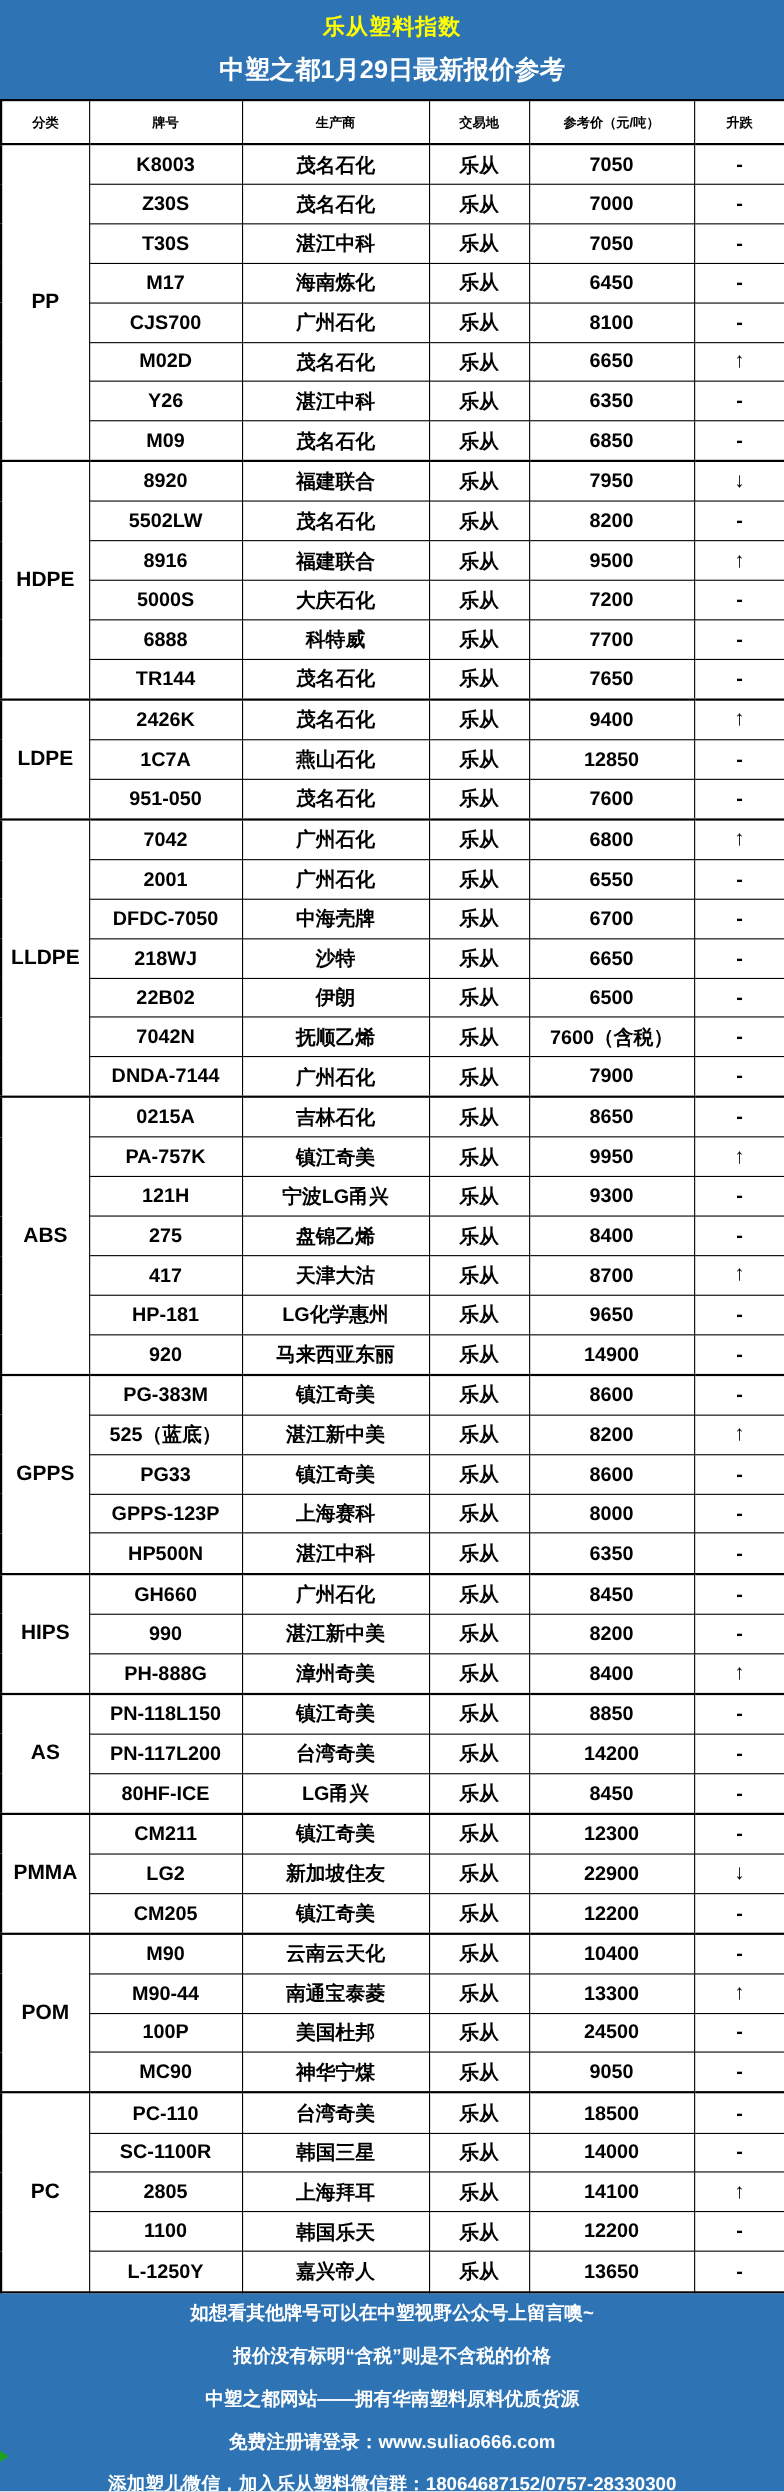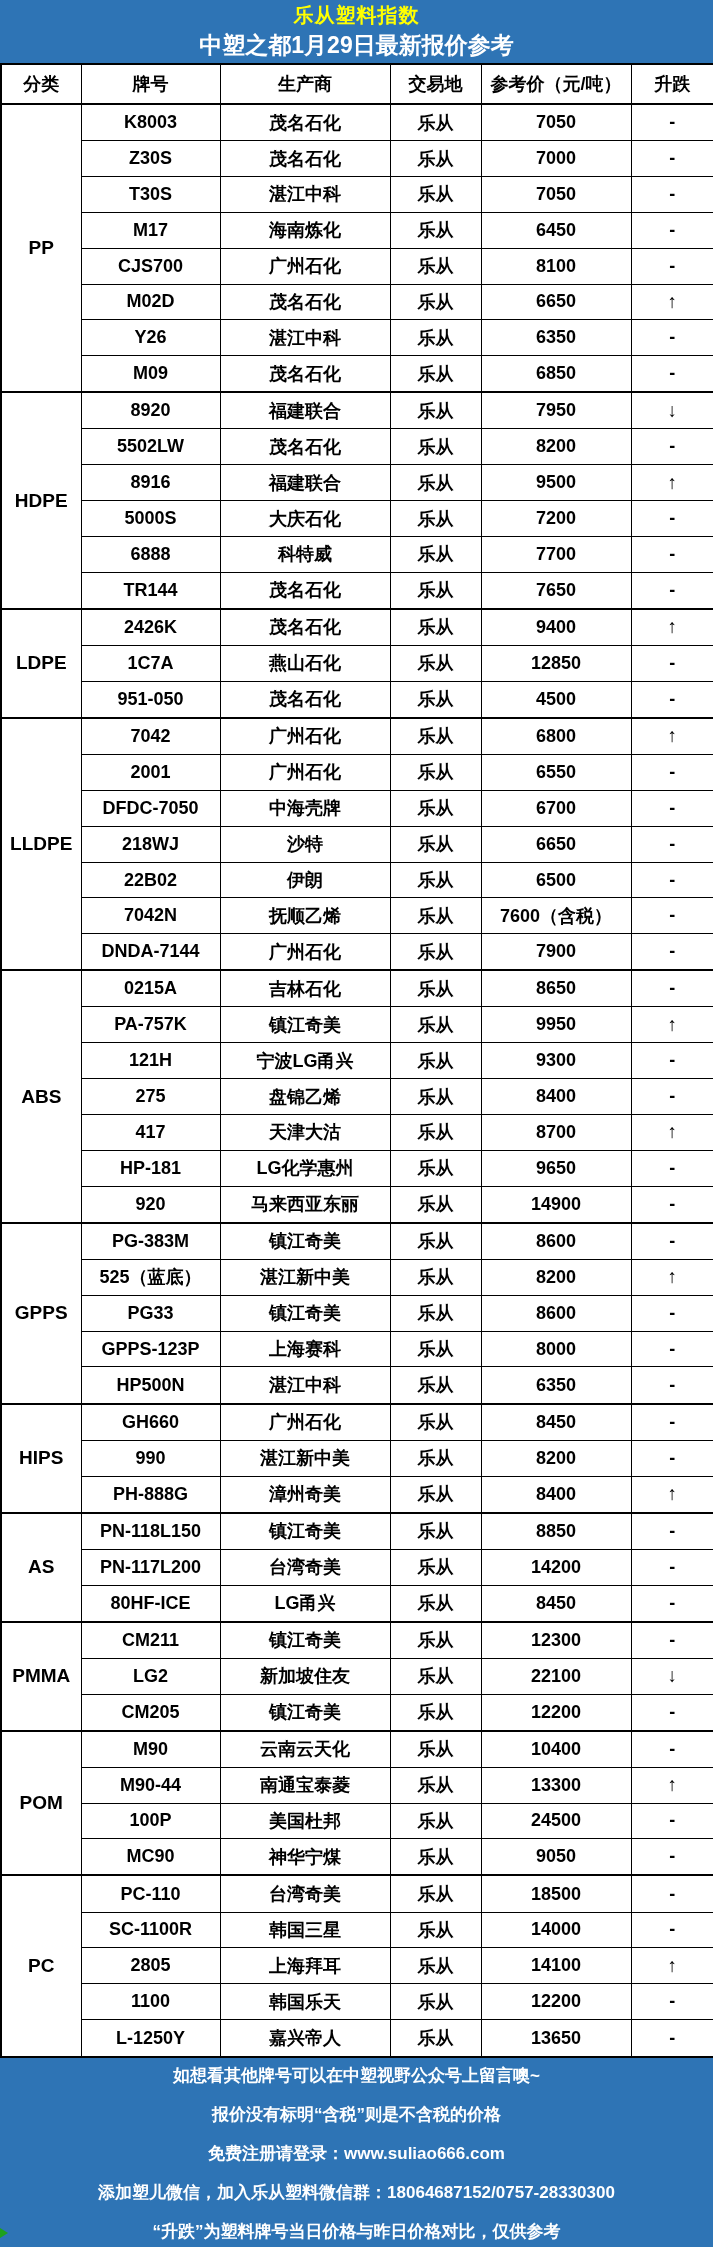--- a/index.html
+++ b/index.html
@@ -5,41 +5,41 @@
   html,body{margin:0;padding:0;background:#ffffff;}
   .page{
     position:relative;
     width:713px;height:2265px;
     font-family:"Liberation Sans","DejaVu Sans",sans-serif;
     font-weight:bold;color:#000;background:#fff;
     overflow:hidden;
   }
   
   .banner{
-    height:63px;background:#2e74b5;
+    height:90px;background:#2e74b5;
     display:flex;flex-direction:column;justify-content:space-evenly;align-items:center;
   }
   .banner .title{color:#ffff00;font-size:20px;letter-spacing:1px;}
   .banner .subtitle{color:#ffffff;font-size:23px;}
   
   table.price{
     width:713px;height:1995px;
     border-collapse:collapse;table-layout:fixed;
     border:2px solid #000;
     background:#fff;
   }
   col.c-cat{width:80px;} col.c-grade{width:139px;} col.c-prod{width:170px;}
   col.c-mkt{width:91px;} col.c-price{width:150px;} col.c-trend{width:83px;}
   th,td{
     border:1px solid #000;
     text-align:center;vertical-align:middle;
     font-weight:bold;font-size:18px;color:#000;
     padding:0 2px;overflow:hidden;white-space:nowrap;
   }
-  thead th{height:38px;border-bottom:2px solid #000;font-size:18px;text-align:center;}
+  thead th{height:38px;border-bottom:2px solid #000;font-size:12px;text-align:center;}
   tr.section-start td{border-top:2px solid #000;}
   td.category{font-size:19px;margin-left:10px;}
   td.trend{font-weight:bold;}
   td.trend.arrow{font-weight:normal;font-size:19px;}
   
   .footer{
     height:189px;background:#2e74b5;color:#fff;
     display:flex;flex-direction:column;justify-content:space-evenly;align-items:center;
     font-size:17px;font-weight:bold;
     padding:6px 0;box-sizing:border-box;gap:16px;
@@ -194,21 +194,21 @@
           <td>1C7A</td>
           <td>燕山石化</td>
           <td>乐从</td>
           <td>12850</td>
           <td class="trend dash">-</td>
         </tr>
         <tr>
           <td>951-050</td>
           <td>茂名石化</td>
           <td>乐从</td>
-          <td>4500</td>
+          <td>7600</td>
           <td class="trend dash">-</td>
         </tr>
         <tr class="section-start">
           <td rowspan="7" class="category">LLDPE</td>
           <td>7042</td>
           <td>广州石化</td>
           <td>乐从</td>
           <td>6800</td>
           <td class="trend arrow">↑</td>
         </tr>
@@ -389,21 +389,21 @@
           <td>CM211</td>
           <td>镇江奇美</td>
           <td>乐从</td>
           <td>12300</td>
           <td class="trend dash">-</td>
         </tr>
         <tr>
           <td>LG2</td>
           <td>新加坡住友</td>
           <td>乐从</td>
-          <td>22100</td>
+          <td>22900</td>
           <td class="trend arrow">↓</td>
         </tr>
         <tr>
           <td>CM205</td>
           <td>镇江奇美</td>
           <td>乐从</td>
           <td>12200</td>
           <td class="trend dash">-</td>
         </tr>
         <tr class="section-start">
@@ -470,19 +470,20 @@
           <td>乐从</td>
           <td>13650</td>
           <td class="trend dash">-</td>
         </tr>
       </tbody>
   </table>
 
   <div class="footer">
       <div class="fline">如想看其他牌号可以在中塑视野公众号上留言噢~</div>
       <div class="fline">报价没有标明“含税”则是不含税的价格</div>
+      <div class="fline">中塑之都网站——拥有华南塑料原料优质货源</div>
       <div class="fline">免费注册请登录：www.suliao666.com</div>
       <div class="fline">添加塑儿微信，加入乐从塑料微信群：18064687152/0757-28330300</div>
       <div class="fline">“升跌”为塑料牌号当日价格与昨日价格对比，仅供参考</div>
     </div>
 
   <div class="green-mark"></div>
 </div>
 
 </body></html>

